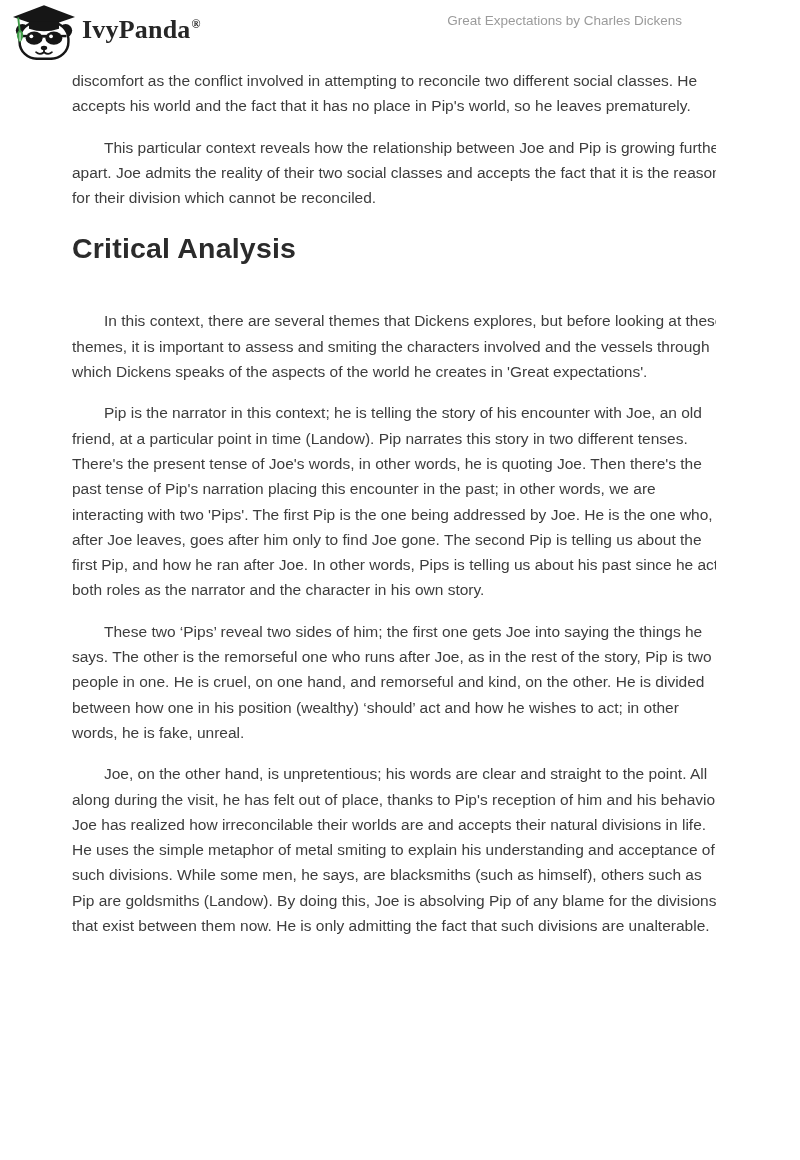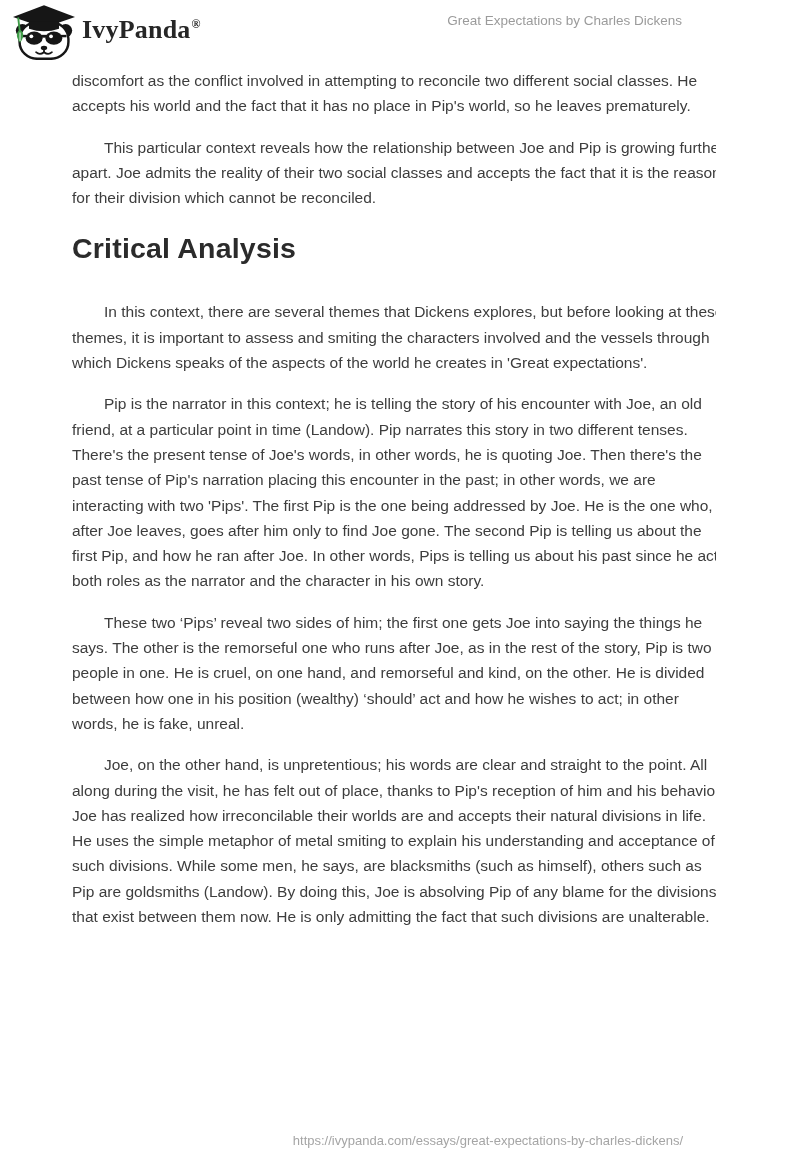--- a/index.html
+++ b/index.html
@@ -55,21 +55,21 @@
   }
   .para {
     margin: 0 0 16px 0;
     font-size: 15.5px;
     line-height: 25.3px;
     color: #3d3d3d;
     text-indent: 32px;
   }
   .para.no-indent { text-indent: 0; }
   .section-heading {
-    margin: 22px 0 34px 0;
+    margin: 22px 0 43px 0;
     font-size: 28.5px;
     font-weight: bold;
     color: #2b2b2b;
     line-height: 33px;
     letter-spacing: 0.2px;
   }
 
   
   .page-footer {
     position: absolute;
@@ -126,17 +126,14 @@
   <main class="content">
     <p class="para no-indent">discomfort as the conflict involved in attempting to reconcile two different social classes. He accepts his world and the fact that it has no place in Pip's world, so he leaves prematurely.</p>
     <p class="para">This particular context reveals how the relationship between Joe and Pip is growing further apart. Joe admits the reality of their two social classes and accepts the fact that it is the reason for their division which cannot be reconciled.</p>
     <h1 class="section-heading">Critical Analysis</h1>
     <p class="para">In this context, there are several themes that Dickens explores, but before looking at these themes, it is important to assess and smiting the characters involved and the vessels through which Dickens speaks of the aspects of the world he creates in 'Great expectations'.</p>
     <p class="para">Pip is the narrator in this context; he is telling the story of his encounter with Joe, an old friend, at a particular point in time (Landow). Pip narrates this story in two different tenses. There's the present tense of Joe's words, in other words, he is quoting Joe. Then there's the past tense of Pip's narration placing this encounter in the past; in other words, we are interacting with two 'Pips'. The first Pip is the one being addressed by Joe. He is the one who, after Joe leaves, goes after him only to find Joe gone. The second Pip is telling us about the first Pip, and how he ran after Joe. In other words, Pips is telling us about his past since he acts both roles as the narrator and the character in his own story.</p>
     <p class="para">These two ‘Pips’ reveal two sides of him; the first one gets Joe into saying the things he says. The other is the remorseful one who runs after Joe, as in the rest of the story, Pip is two people in one. He is cruel, on one hand, and remorseful and kind, on the other. He is divided between how one in his position (wealthy) ‘should’ act and how he wishes to act; in other words, he is fake, unreal.</p>
     <p class="para">Joe, on the other hand, is unpretentious; his words are clear and straight to the point. All along during the visit, he has felt out of place, thanks to Pip's reception of him and his behavior. Joe has realized how irreconcilable their worlds are and accepts their natural divisions in life. He uses the simple metaphor of metal smiting to explain his understanding and acceptance of such divisions. While some men, he says, are blacksmiths (such as himself), others such as Pip are goldsmiths (Landow). By doing this, Joe is absolving Pip of any blame for the divisions that exist between them now. He is only admitting the fact that such divisions are unalterable.</p>
   </main>
 
-  <footer class="page-footer">
-    <a class="footer-url" href="#">https://ivypanda.com/essays/great-expectations-by-charles-dickens/</a>
-  </footer>
 
 </div>
 
 </body></html>

